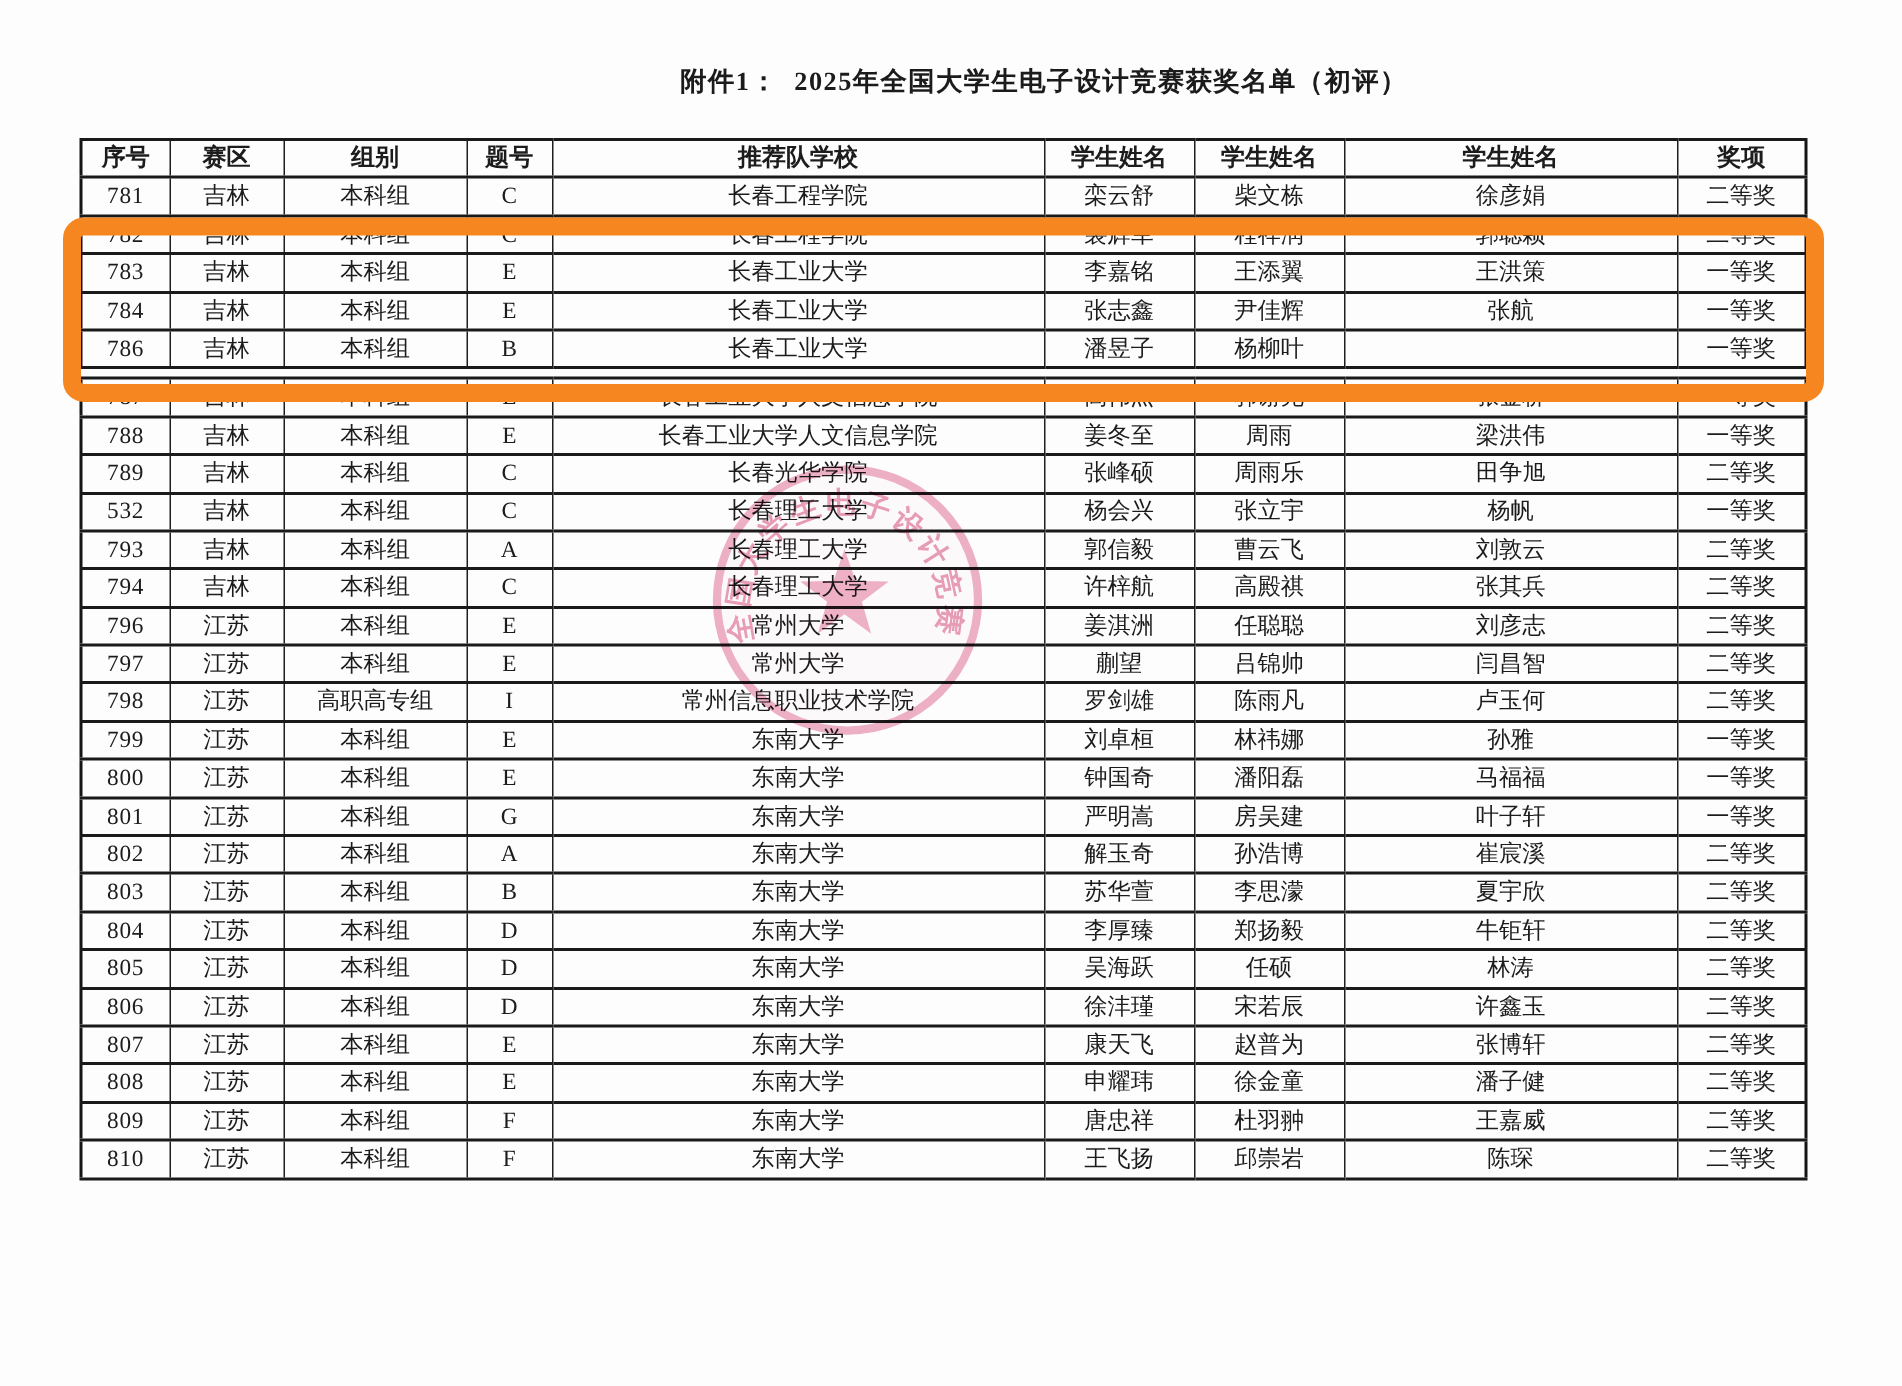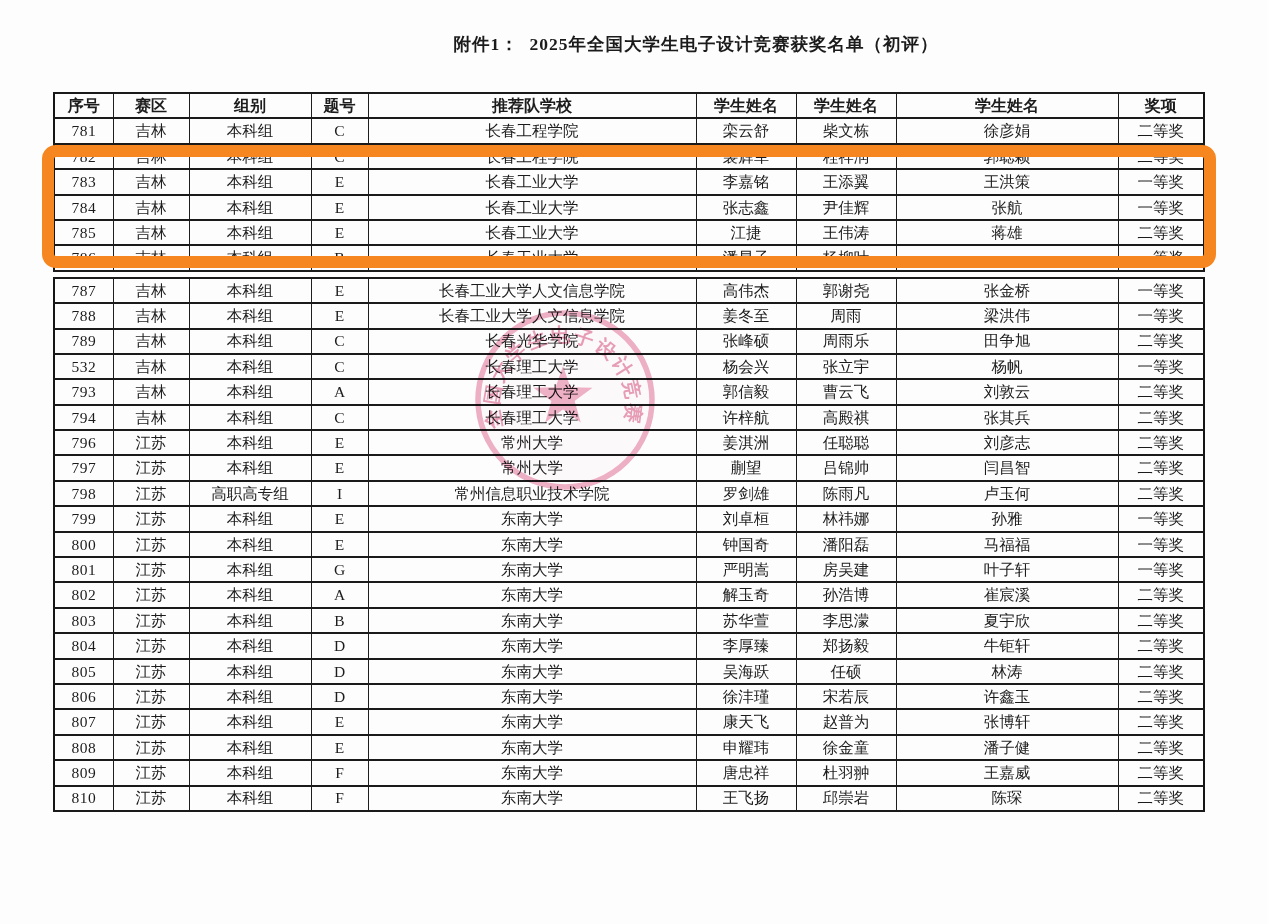--- a/index.html
+++ b/index.html
@@ -6,21 +6,21 @@
   body{
     width:1268px;height:924px;
     background:#fdfdfd;
     font-family:"Liberation Serif","DejaVu Serif",serif;
     color:#161616;
     position:relative;
     overflow:hidden;
   }
   .page{position:absolute;inset:0;}
   .doc-title{
-    position:absolute;top:32px;left:0;width:100%;
+    position:absolute;top:42px;left:0;width:100%;
     text-align:center;padding-left:124px;box-sizing:border-box;
     font-size:17.5px;font-weight:bold;letter-spacing:1px;
     white-space:pre;color:#1b1b1b;
   }
   .table-wrap{position:absolute;left:53px;top:92px;width:1150px;}
   table.awards{
     border-collapse:collapse;table-layout:fixed;width:1150px;
     background:transparent;
   }
   table.awards td,table.awards th{
@@ -120,31 +120,20 @@
             <td class="c1">吉林</td>
             <td class="c2">本科组</td>
             <td class="c3">E</td>
             <td class="c4">长春工业大学</td>
             <td class="c5">张志鑫</td>
             <td class="c6">尹佳辉</td>
             <td class="c7">张航</td>
             <td class="c8">一等奖</td>
           </tr>
           <tr>
-            <td class="c0">785</td>
-            <td class="c1">吉林</td>
-            <td class="c2">本科组</td>
-            <td class="c3">E</td>
-            <td class="c4">长春工业大学</td>
-            <td class="c5">江捷</td>
-            <td class="c6">王伟涛</td>
-            <td class="c7">蒋雄</td>
-            <td class="c8">二等奖</td>
-          </tr>
-          <tr>
             <td class="c0">786</td>
             <td class="c1">吉林</td>
             <td class="c2">本科组</td>
             <td class="c3">B</td>
             <td class="c4">长春工业大学</td>
             <td class="c5">潘昱子</td>
             <td class="c6">杨柳叶</td>
             <td class="c7"></td>
             <td class="c8">一等奖</td>
           </tr>

